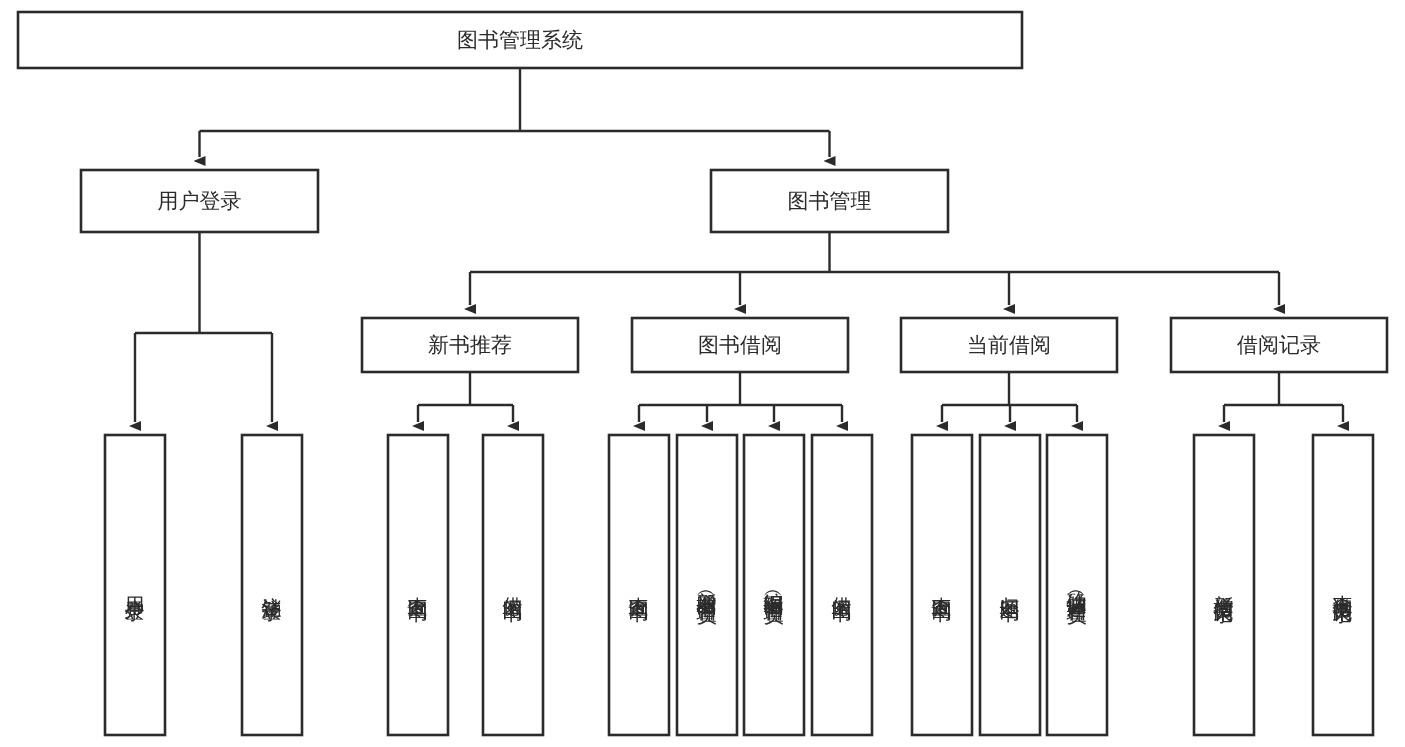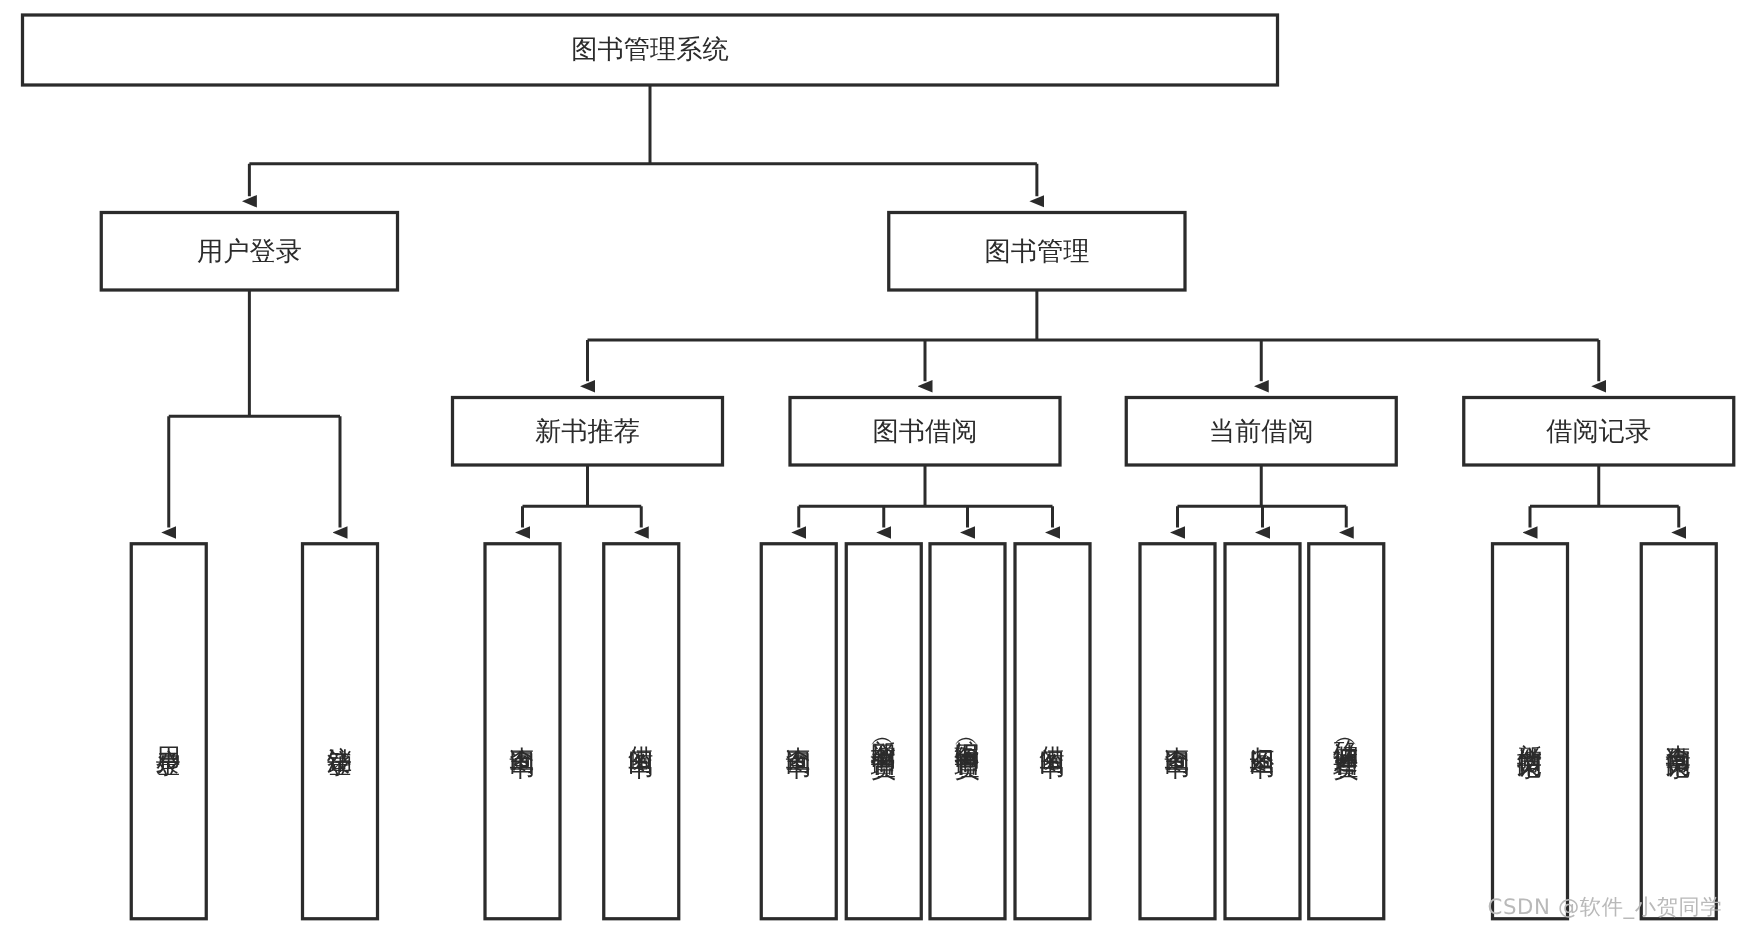--- a/index.html
+++ b/index.html
@@ -156,15 +156,14 @@
       <div class="node-label-v" style="left: 677px; top: 435px; width: 60px; height: 300px;">新增图书（管理员）</div>
       <div class="node-label-v" style="left: 744px; top: 435px; width: 60px; height: 300px;">编辑图书（管理员）</div>
       <div class="node-label-v" style="left: 812px; top: 435px; width: 60px; height: 300px;">借阅图书</div>
       <div class="node-label-v" style="left: 912px; top: 435px; width: 60px; height: 300px;">查询图书</div>
       <div class="node-label-v" style="left: 980px; top: 435px; width: 60px; height: 300px;">归还图书</div>
       <div class="node-label-v" style="left: 1047px; top: 435px; width: 60px; height: 300px;">确认归还（管理员）</div>
       <div class="node-label-v" style="left: 1194px; top: 435px; width: 60px; height: 300px;">新增借阅记录</div>
       <div class="node-label-v" style="left: 1313px; top: 435px; width: 60px; height: 300px;">查询借阅记录</div>
     </div>
 
-  <div class="watermark" style="left: 1190px; top: 714px;">CSDN @软件_小贺同学</div>
 
 </div>
 
 </body></html>

